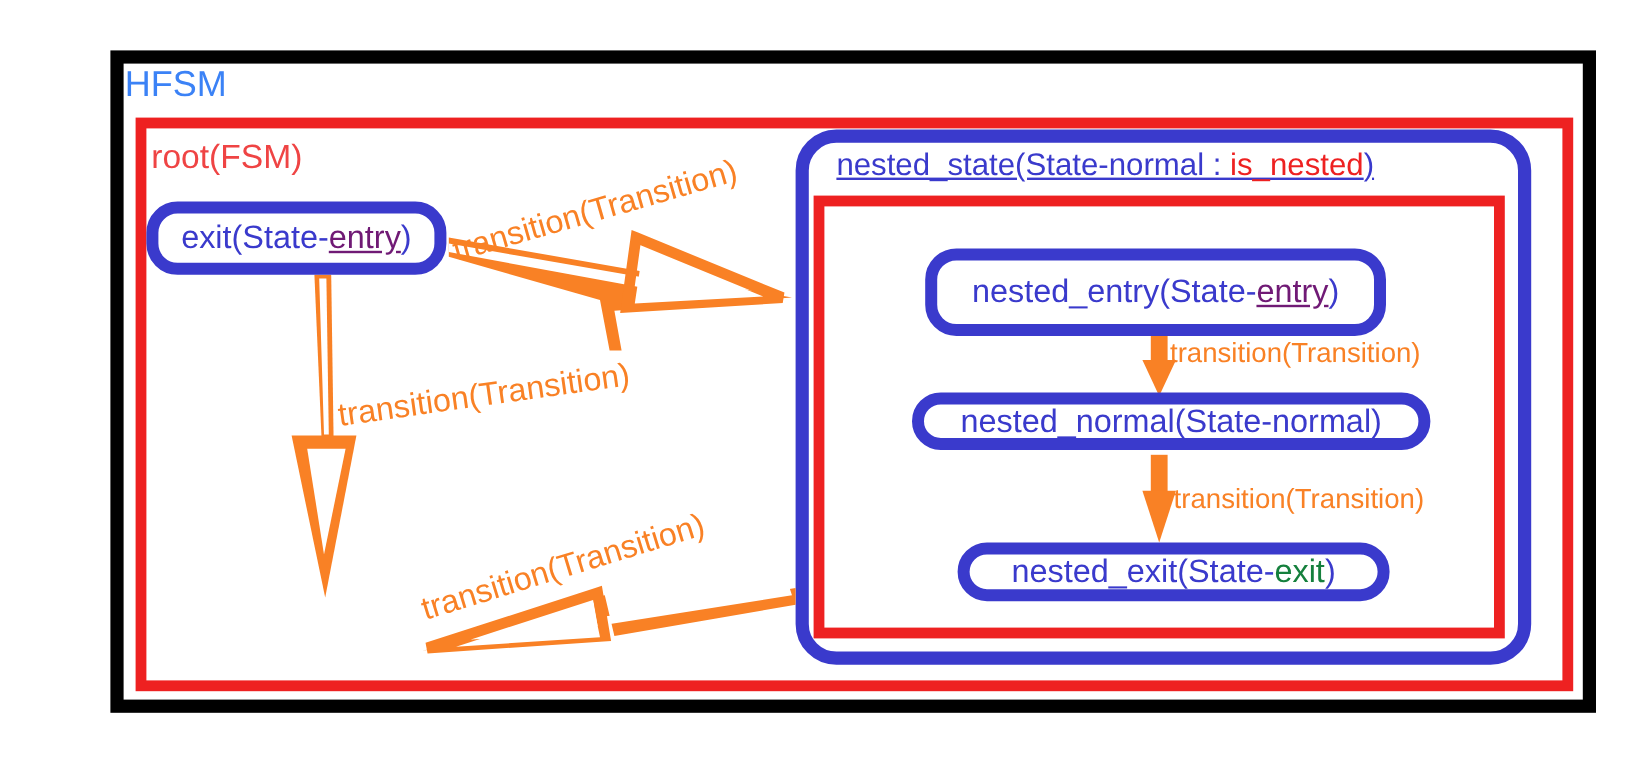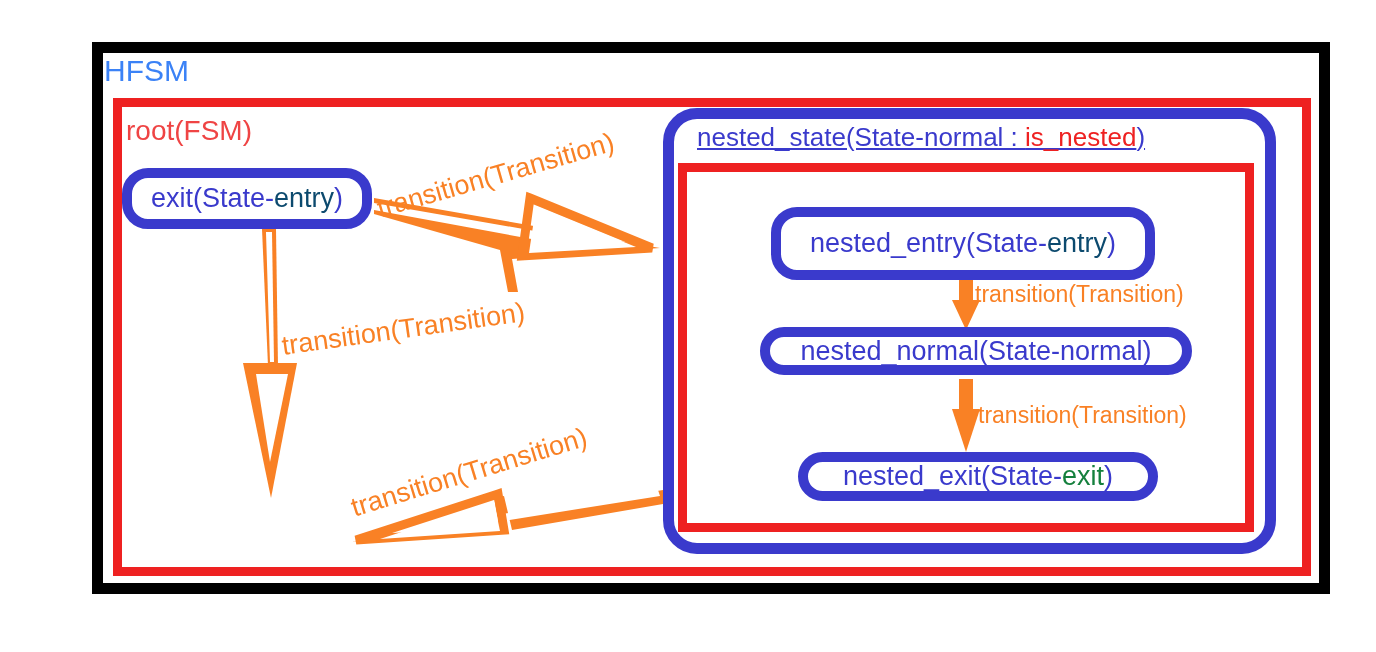--- a/index.html
+++ b/index.html
@@ -49,21 +49,21 @@
     border:10px solid #3A3ACC;
     border-radius:26px;
     background:#ffffff;
     box-sizing:border-box;
     display:flex;align-items:center;justify-content:center;
     color:#3A3ACC;
     white-space:nowrap;
     z-index:6;
   }
   .node .lbl{line-height:1;}
-  .t-green{color:#0c4a6e;}
+  .t-green{color:#701a75;text-decoration:underline;}
   .t-darkred{color:#15803d;}
   .t-red{color:#EE2121;}
   .t-blue{color:#3A3ACC;}
 
   #node-entry        {left:122px;top:168px;width:250px;height:61px;font-size:27px;}
   #node-exit         {left:125px;top:501px;width:224px;height:55px;font-size:27px;}
   #node-nested-entry {left:771px;top:207px;width:384px;height:73px;font-size:27px;}
   #node-nested-normal{left:760px;top:327px;width:432px;height:48px;font-size:27px;}
   #node-nested-exit  {left:798px;top:452px;width:360px;height:49px;font-size:27px;}
 

